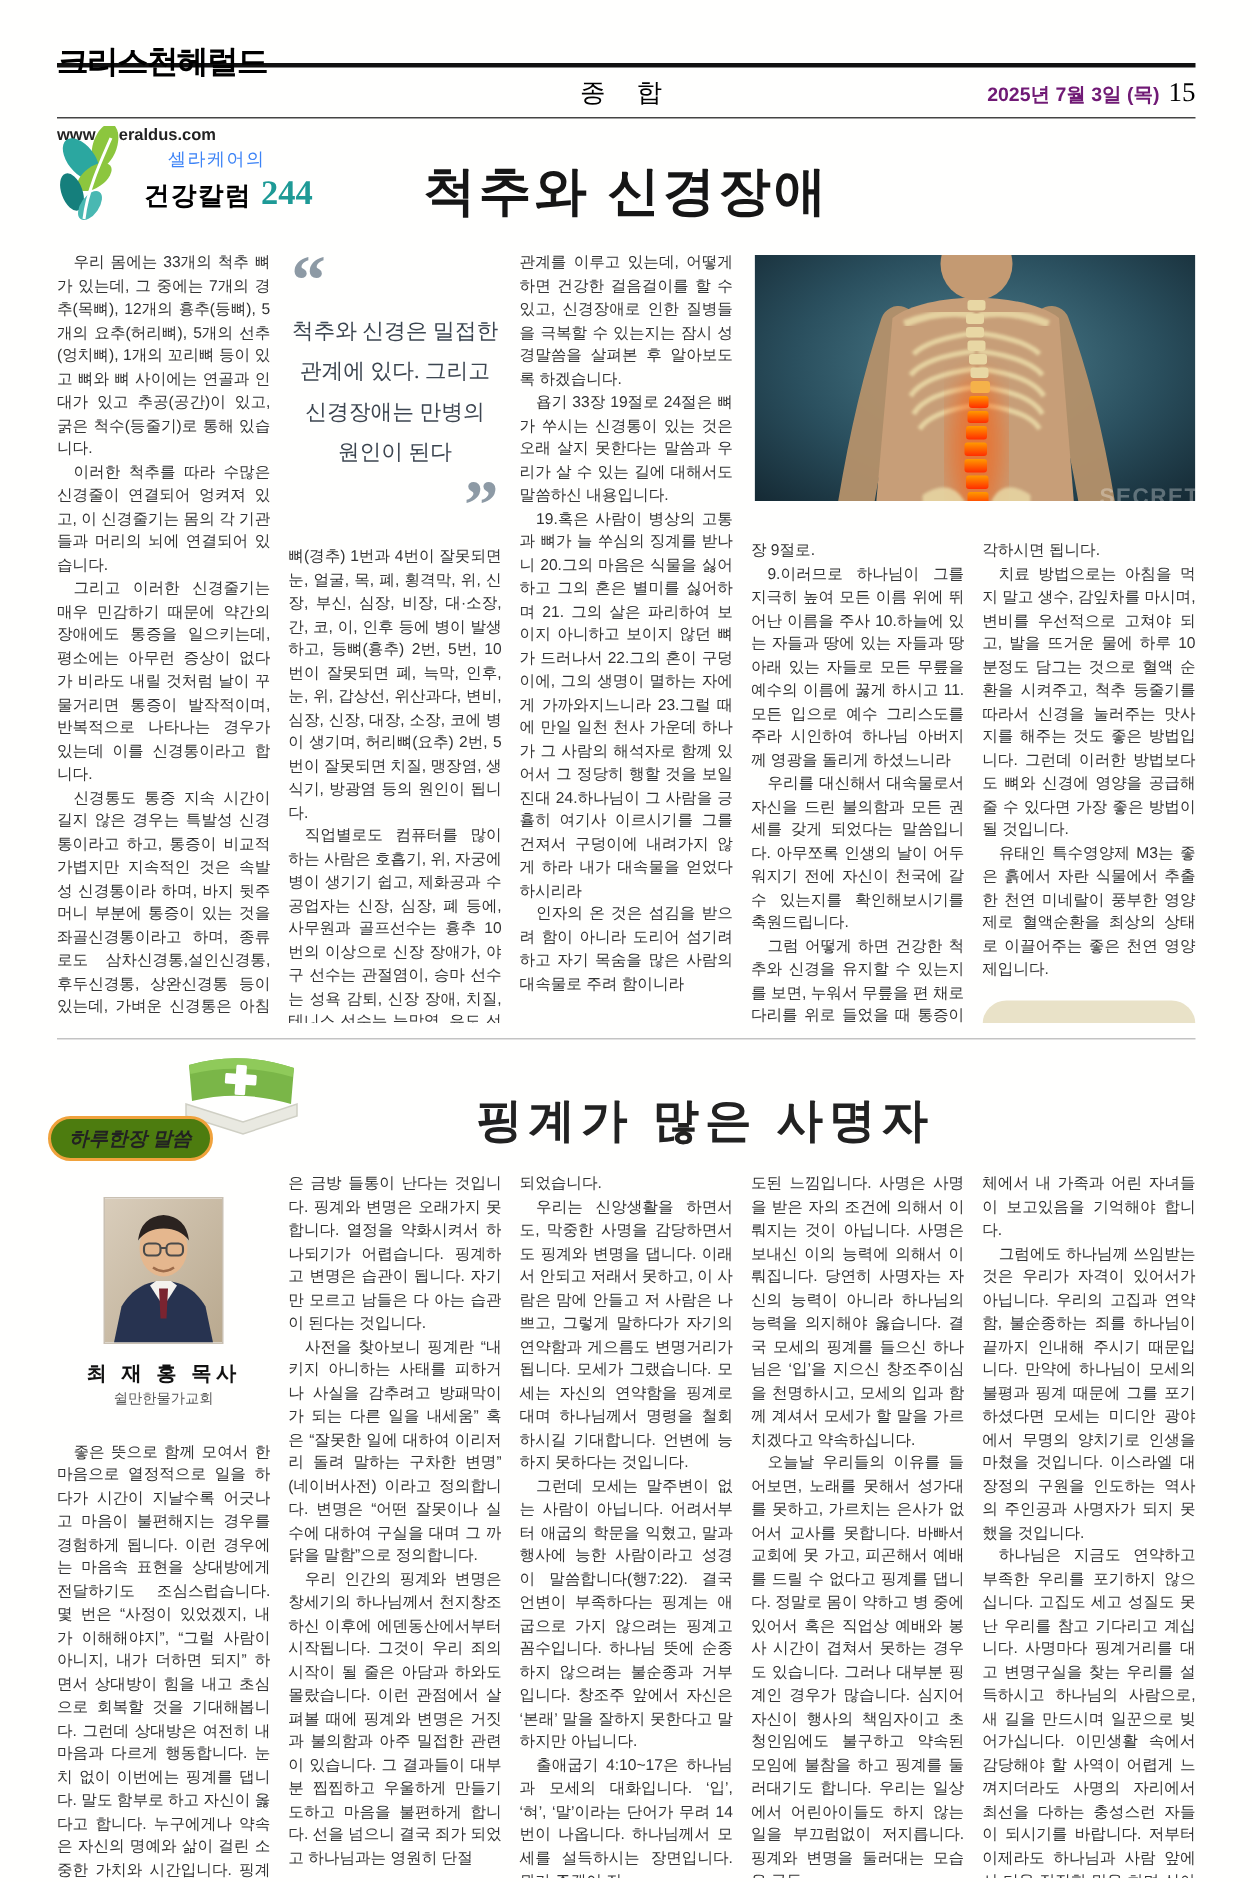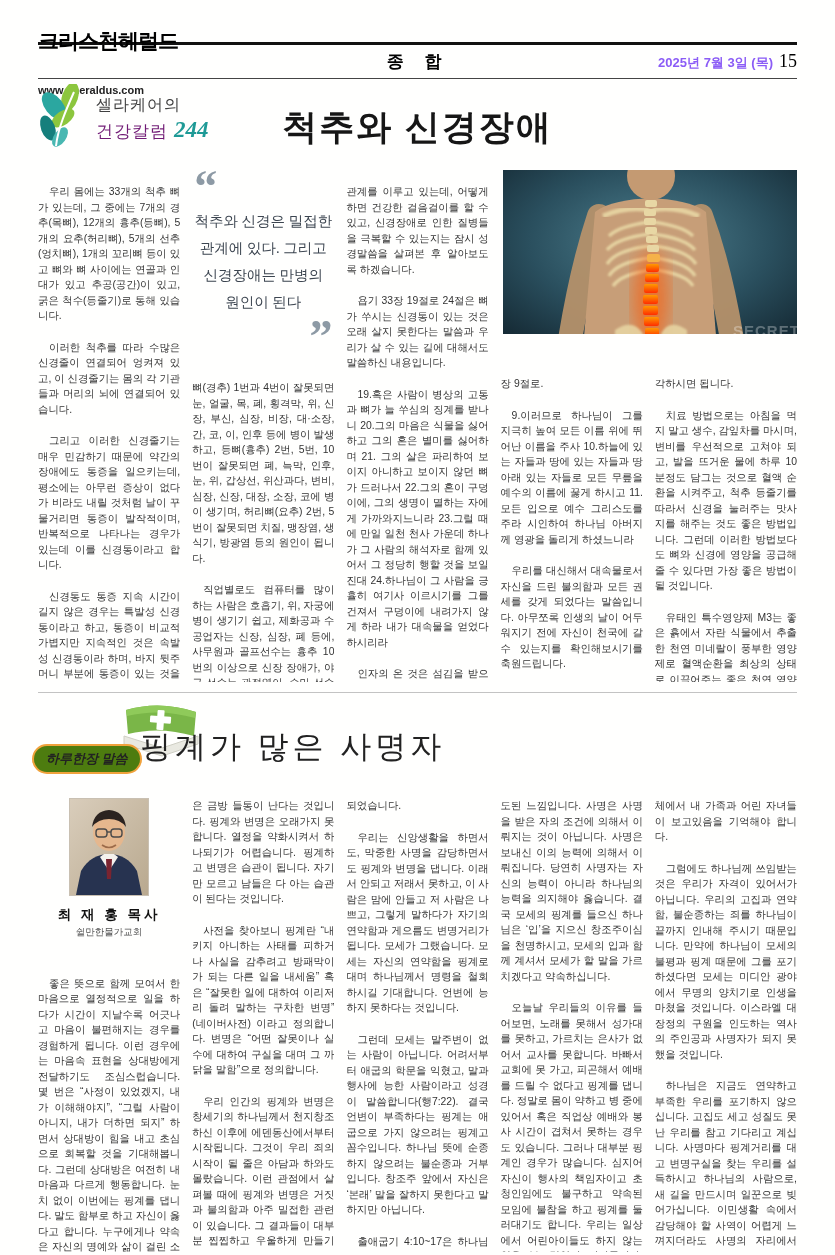--- a/index.html
+++ b/index.html
@@ -9,44 +9,44 @@
     background: #fffffe; overflow: hidden;
     font-family: "Liberation Sans", sans-serif; color: #2b2b2b;
   }
   
   .top-rule   { position:absolute; left:38px; top:42px; width:759px; height:3px; background:#111; }
   .header-row { position:absolute; left:38px; top:48px; width:759px; height:26px;
                 display:flex; align-items:center; justify-content:space-between; }
   .masthead   { font-size:21px; font-weight:900; letter-spacing:-1px; color:#000; }
   .mast-wrap  { display:flex; align-items:baseline; gap:9px;flex-direction:column; }
   .site       { font-size:11px; font-weight:700; color:#222;margin-top:20px; }
-  .section    { font-size:17px; font-weight:700; letter-spacing:8px; color:#000; }
+  .section    { font-size:17px; font-weight:400; letter-spacing:8px; color:#000; }
   .date-wrap  { display:flex; align-items:baseline; gap:6px; }
-  .date       { font-size:13px; font-weight:700; color:#8b5cf6; }
+  .date       { font-size:13px; font-weight:700; color:#701a75; }
   .pagenum    { font-size:18px; font-family:"Liberation Serif", serif; color:#000; }
   .thin-rule  { position:absolute; left:38px; top:78px; width:759px; height:1px; background:#444; }
 
   
   .health-badge { position:absolute; left:36px; top:84px; display:flex; align-items:center; }
   .hb-text { margin-left:4px; }
-  .hb-line1 { font-size:16px; color:#404040; letter-spacing:1px; }
+  .hb-line1 { font-size:12px; color:#3b82f6; letter-spacing:1px;margin-left:16px; }
   .hb-line2 { display:flex; align-items:baseline; gap:6px; margin-top:1px; }
-  .hb-name  { font-size:17px; font-weight:400; color:#701a75; letter-spacing:1px; }
-  .hb-num   { font-size:23px; font-weight:700; font-style:italic; color:#1e9a96;
+  .hb-name  { font-size:17px; font-weight:700; color:#000000; letter-spacing:1px; }
+  .hb-num   { font-size:23px; font-weight:700; color:#1e9a96;
               font-family:"Liberation Serif", serif; }
 
   
   .title1 { position:absolute; left:0; top:104px; width:835px; text-align:center;
             font-size:35px; font-weight:800; letter-spacing:2px; color:#161616; }
   .cols { position:absolute; display:flex; gap:12px; }
   .a1-cols { left:38px; top:168px; width:759px; height:514px; }
   .a2-cols { left:38px; top:782px; width:759px; height:470px; }
   .col { flex:1 1 0; overflow:hidden; font-size:10.4px; line-height:15.5px;
          text-align:justify; word-break:break-all; color:#333; }
-  .col p { text-indent:11px;margin-top:16px; }
+  .col p { text-indent:11px; }
   .col p.cont { text-indent:0; }
   .pad-img { padding-top:192px; }
 
   
   .pullquote { padding:4px 2px 12px 2px; }
   .q-mark { font-family:"Liberation Serif", serif; font-size:46px; line-height:30px;
             color:#8d9aa5; font-weight:700; }
   .q-close { text-align:right; }
   .q-text { font-family:"Liberation Serif", serif; font-size:14.5px; line-height:27px;
             text-align:center; color:#3c4550; text-indent:0; word-break:keep-all; padding:6px 0; }
@@ -61,22 +61,22 @@
   .contact-box div { font-size:13px; font-weight:700; color:#333; line-height:20px; text-indent:0; }
 
   .divider { position:absolute; left:38px; top:692px; width:759px; height:1px; background:#c3c3c3; }
 
   
   .badge2-wrap { position:absolute; left:32px; top:700px; width:180px; height:84px; }
   .book-icon-box { position:absolute; left:78px; top:2px; }
   .pill { position:absolute; left:0; top:44px; background:#4d7c0f; border:2px solid #f0a23c;
           border-radius:15px; padding:4px 12px; font-size:13px; font-weight:800; color:#222;
           white-space:nowrap;font-style:italic; }
-  .title2 { position:absolute; left:140px; top:726px; width:660px; 
-            font-size:31px; font-weight:400; letter-spacing:4px; color:#222; }
+  .title2 { position:absolute; left:140px; top:726px; width:660px; text-align:center;
+            font-size:31px; font-weight:700; letter-spacing:4px; color:#222; }
 
   
   .author { text-align:center; padding:16px 6px 6px 6px; }
   .portrait { display:inline-block; width:80px; height:98px; border:1px solid #c9c0b2; }
   .author-name { font-size:13.5px; font-weight:800; letter-spacing:3px; color:#111;
                  margin-top:7px; text-indent:0; }
   .author-church { font-size:9.5px; color:#555; margin-top:2px; margin-bottom:14px; text-indent:0; }
 </style>
 </head>
 <body>

